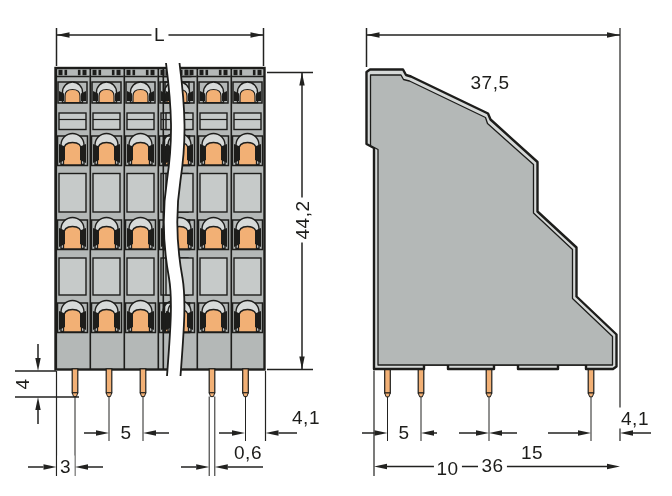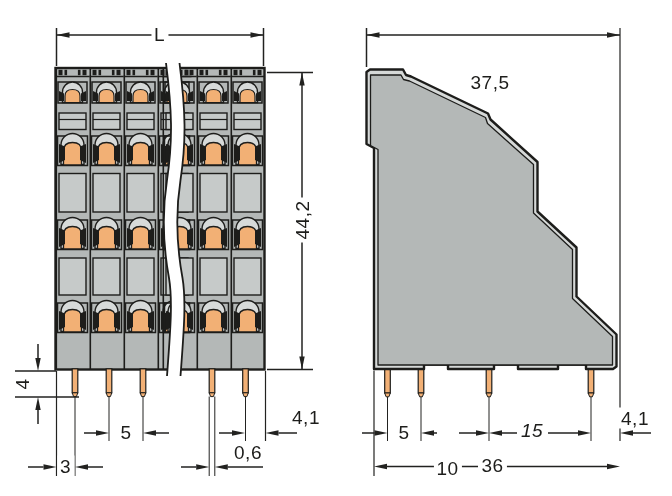--- a/index.html
+++ b/index.html
@@ -230,17 +230,17 @@
 <span class="dim-label" style="left:159.5px;top:34px;">L</span>
 <span class="dim-label rot" style="left:302px;top:220px;">44,2</span>
 <span class="dim-label rot" style="left:22px;top:384px;">4</span>
 <span class="dim-label" style="left:126px;top:432px;">5</span>
 <span class="dim-label" style="left:65.5px;top:466px;">3</span>
 <span class="dim-label" style="left:248px;top:452px;">0,6</span>
 <span class="dim-label" style="left:306px;top:417px;">4,1</span>
 <span class="dim-label" style="left:490px;top:34px;margin-top:48px;">37,5</span>
 <span class="dim-label" style="left:404px;top:432px;">5</span>
 <span class="dim-label" style="left:447.5px;top:432px;margin-top:36px;">10</span>
-<span class="dim-label" style="left:532px;top:430px;font-style:italic;">15</span>
+<span class="dim-label" style="left:532px;top:452px;">15</span>
 <span class="dim-label" style="left:635px;top:418px;text-align:center;">4,1</span>
 <span class="dim-label" style="left:492.5px;top:465px;">36</span>
 
 </div>
 
 </body></html>

